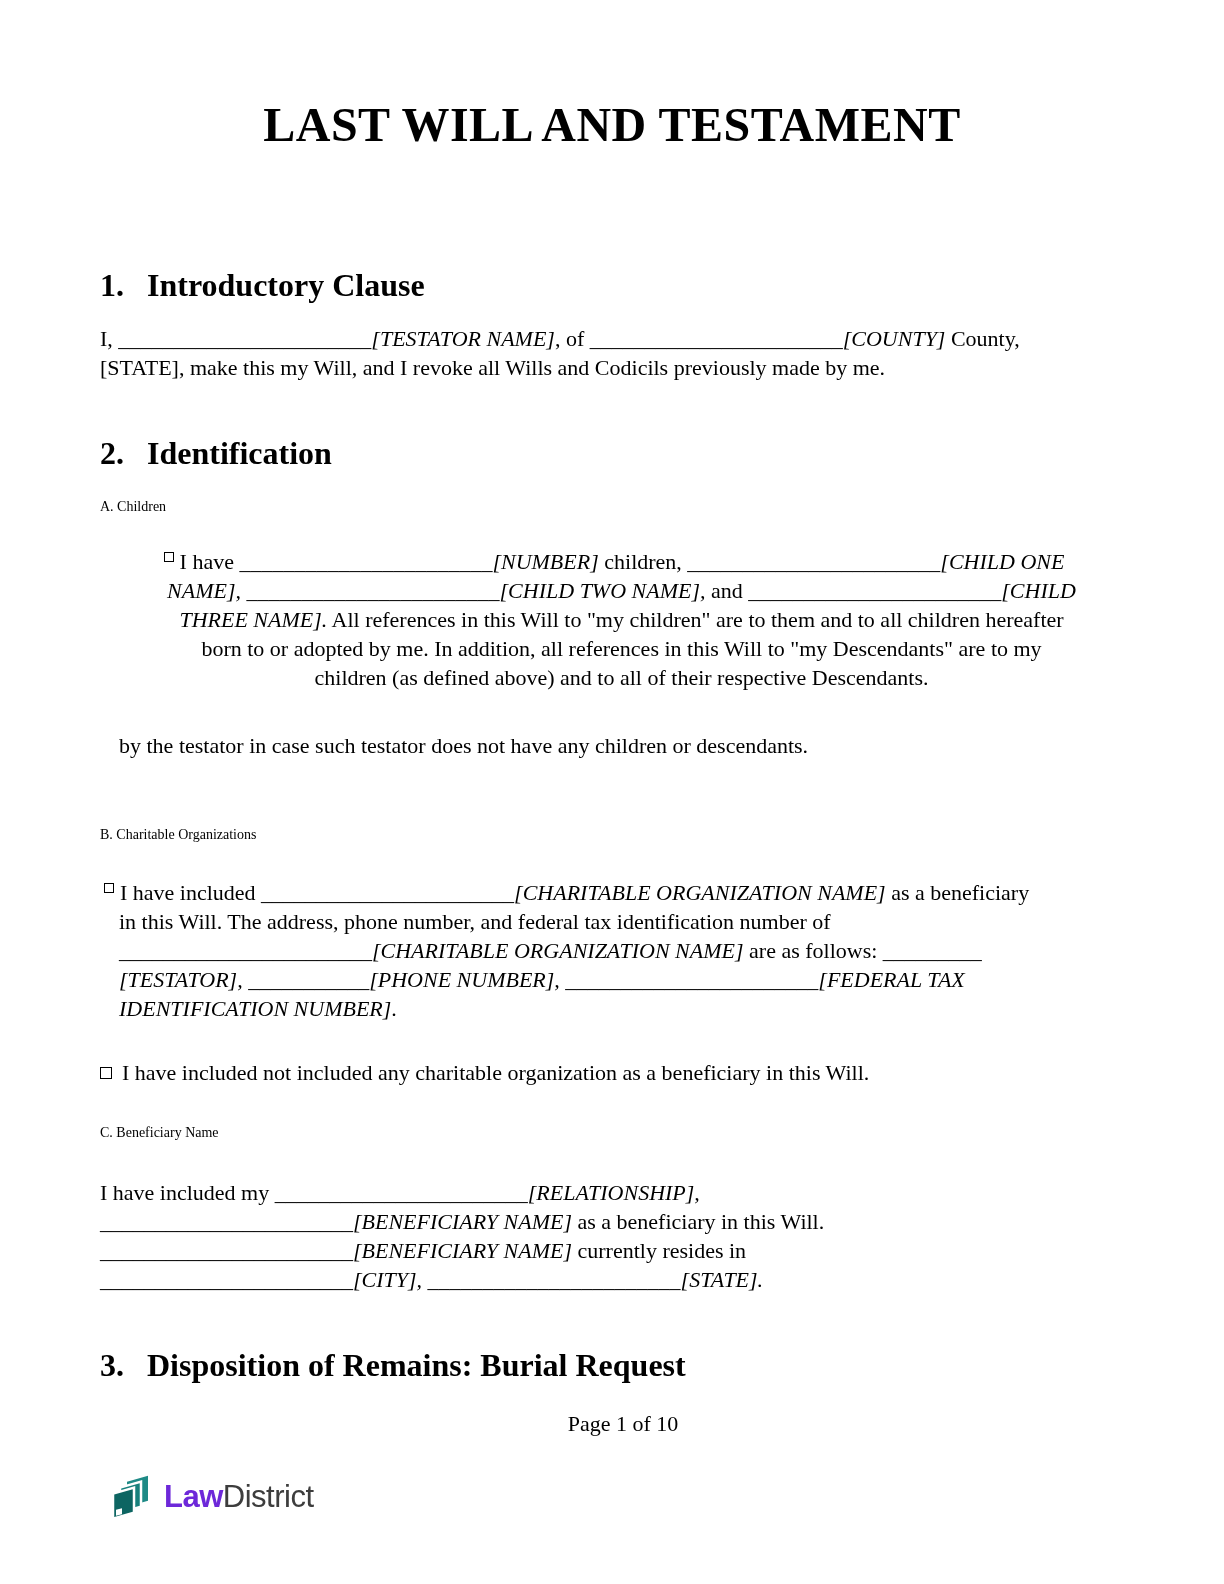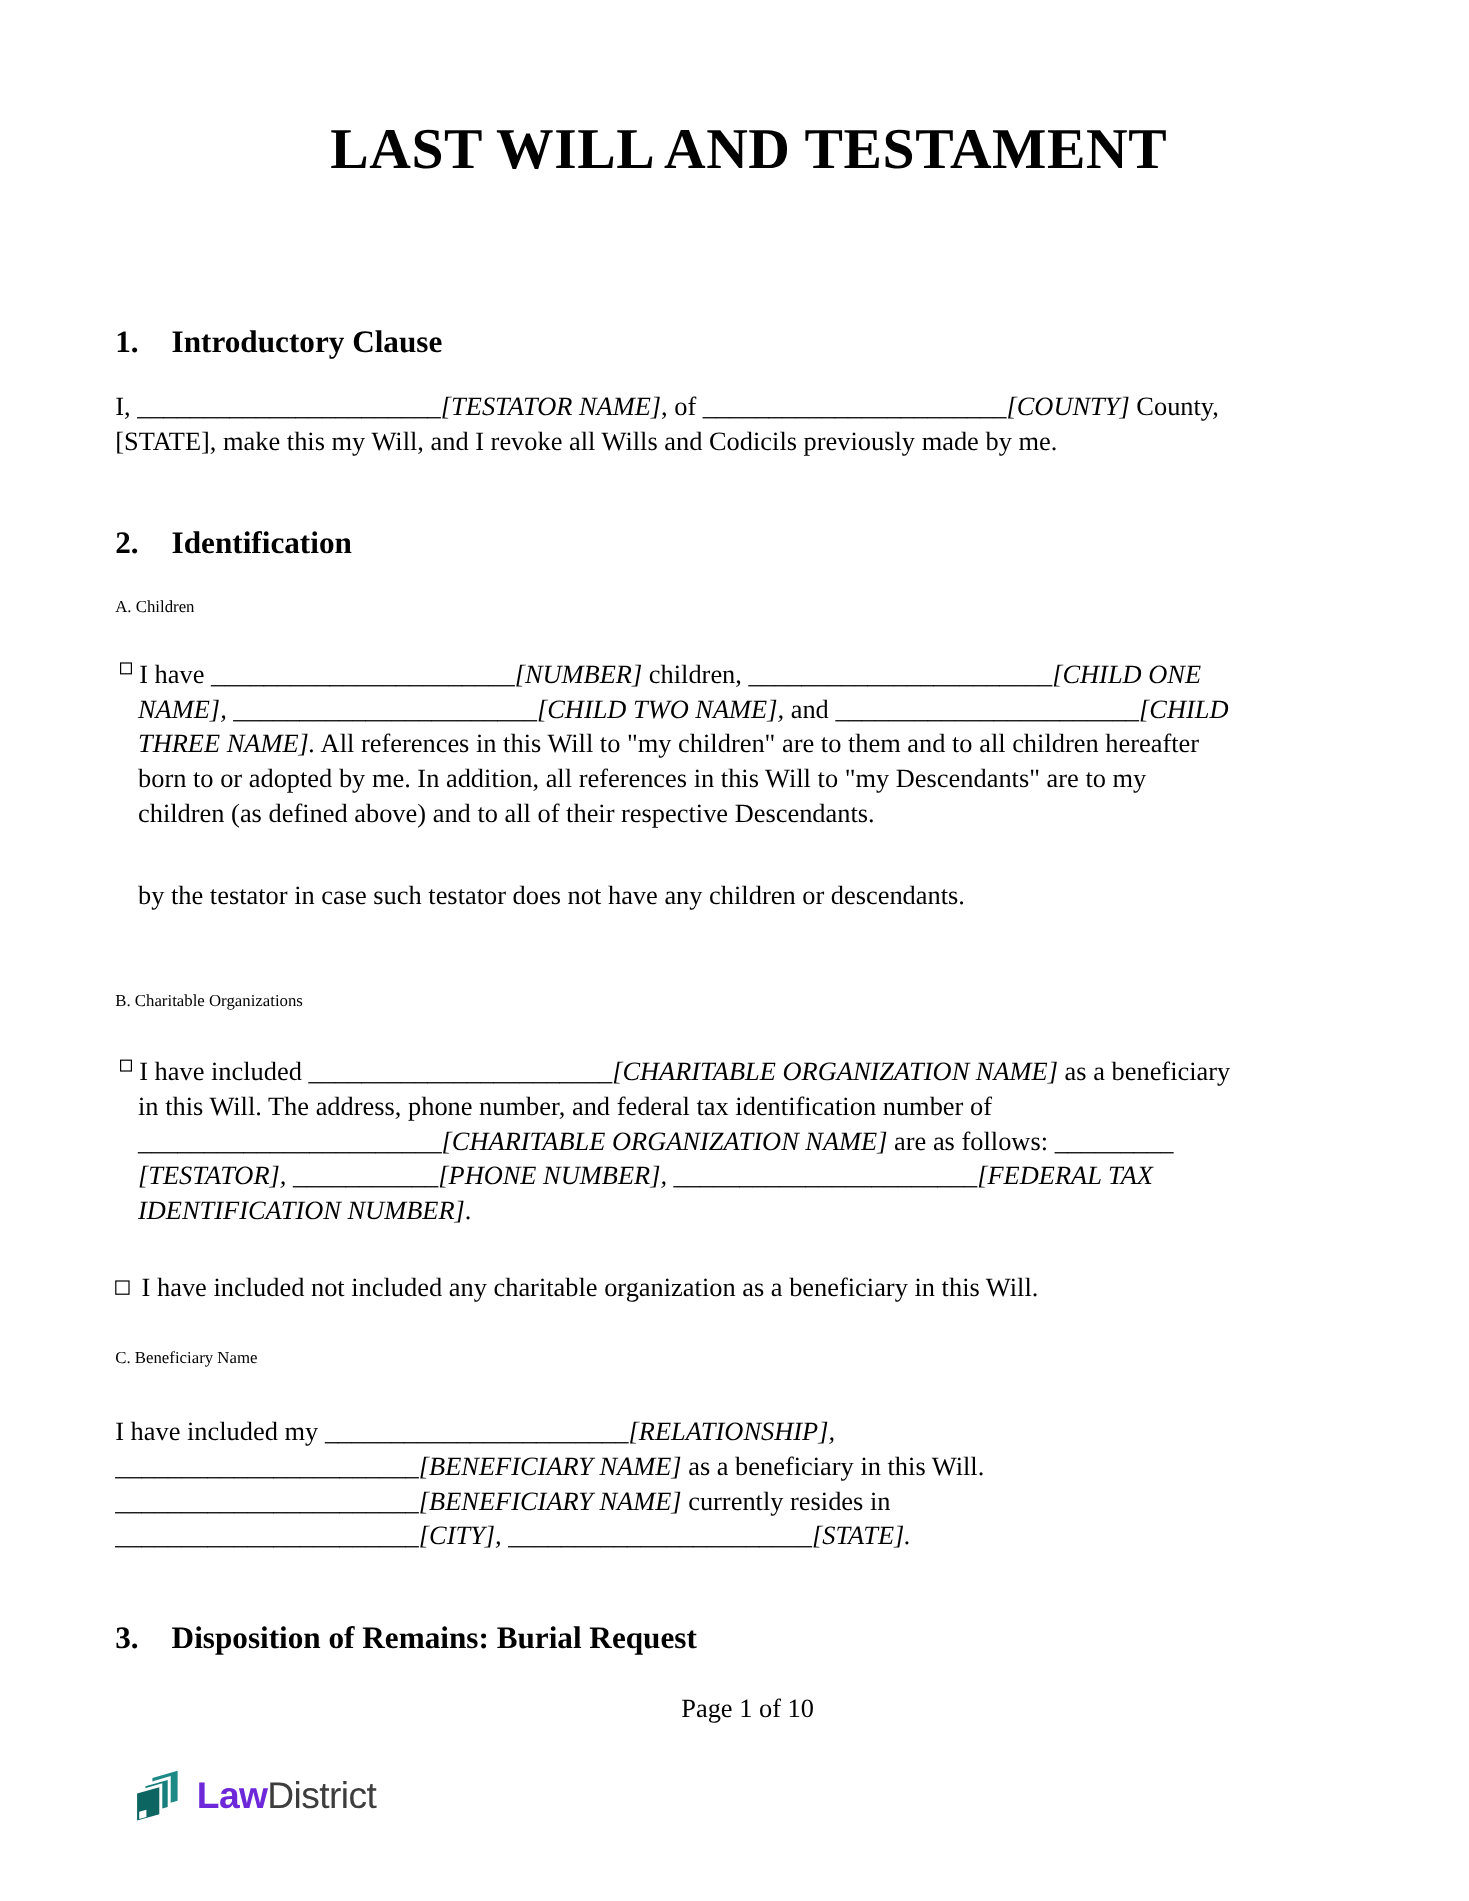--- a/index.html
+++ b/index.html
@@ -9,34 +9,34 @@
     height: 1584px;
     background: #ffffff;
     color: #000;
     font-family: "Liberation Serif", "DejaVu Serif", serif;
     font-size: 22px;
     line-height: 29px;
     overflow: hidden;
     box-sizing: border-box;
     padding-top: 98px;
   }
-  .content { padding: 0 72px; margin-left: 24px; }
+  .content { padding: 0 100px; }
 
   .doc-title {
     margin: 0;
     font-size: 48px;
     line-height: 54px;
     font-weight: bold;
     text-align: center;
     letter-spacing: 0.5px;
   }
 
   h2.sec {
     margin: 0;
-    font-size: 26px;
+    font-size: 32px;
     line-height: 30px;
     font-weight: bold;
   }
   .sec-num { display: inline-block; width: 47px; }
 
   .sub { font-size: 14px; line-height: 29px; }
 
   .para { }
   .line { white-space: pre; }
 
@@ -60,21 +60,21 @@
     margin-right: 10px;
     vertical-align: 1px;
   }
   .para.indent { padding-left: 19px; }
 
   
   #sec1   { margin-top: 118px; }
   #intro  { margin-top: 24px; }
   #sec2   { margin-top: 56px; }
   #subA   { margin-top: 24px; }
-  #cb1    { margin-top: 26px; }
+  #cb1    { margin-top: 26px; text-align: center; }
   #cb2    { margin-top: 39px; }
   #subB   { margin-top: 60px; }
   #cb3    { margin-top: 29px; }
   #cb4    { margin-top: 35px; }
   #subC   { margin-top: 31px; }
   #paraC  { margin-top: 31px; }
   #sec3   { margin-top: 56px; }
 
   .footer {
     position: absolute;

